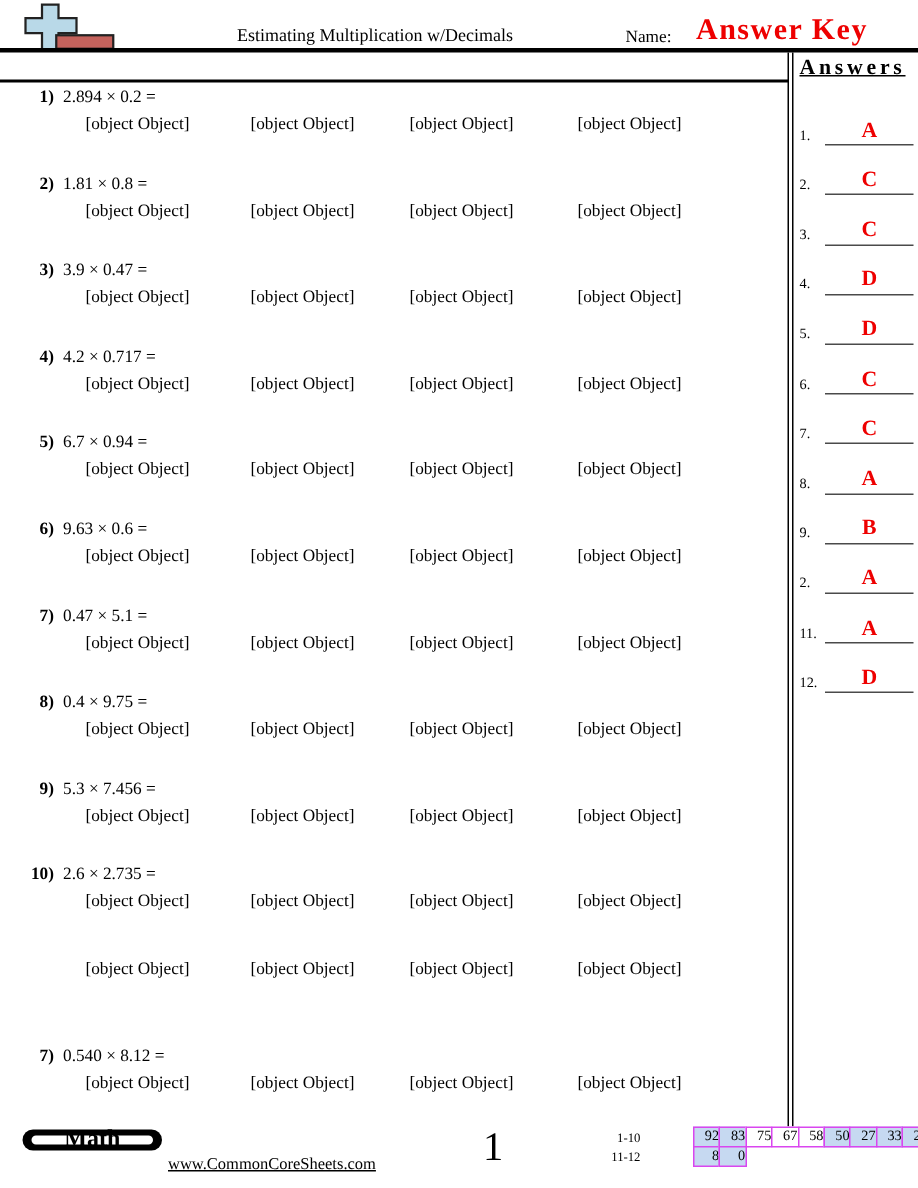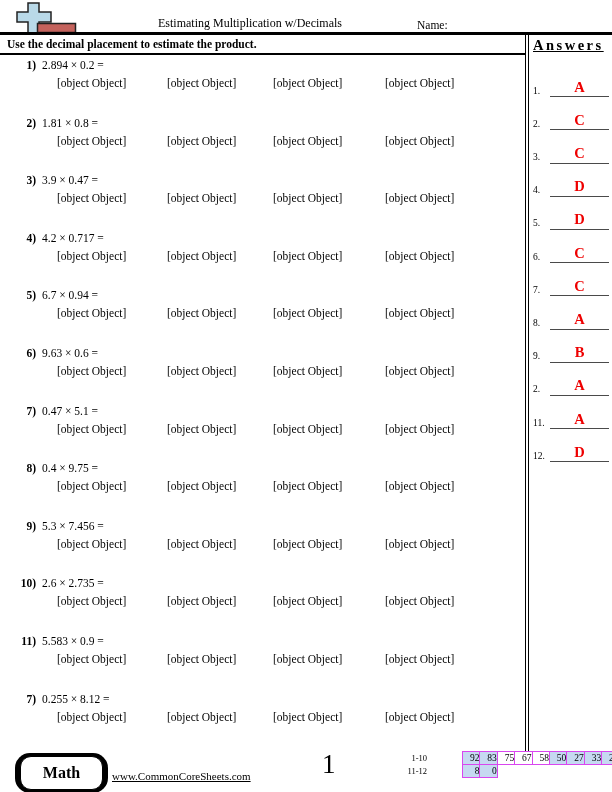--- a/index.html
+++ b/index.html
@@ -26,21 +26,21 @@
   .ans-line{flex:1;border-bottom:1.8px solid #4a4a4a;display:flex;align-items:flex-end;justify-content:center;}
   .ans-letter{color:var(--accent-red,#e00);font-weight:bold;font-size:14.5px;line-height:1;padding-bottom:2px;}
   
   .questions{position:absolute;left:0;top:59px;width:524px;}
   .question{height:57.6px;}
   .qline{padding-left:14px;font-size:11.5px;line-height:13px;}
   .qnum{display:inline-block;width:22px;text-align:right;font-weight:bold;margin-right:6px;}
   .qchoices{margin-top:5px;padding-left:57px;display:grid;
             grid-template-columns:110px 106px 112px 1fr;font-size:11.5px;line-height:13px;}
   
-  .badge{position:absolute;left:15px;top:753px;width:93px;height:40px;background:#000;
+  .badge{position:absolute;left:15px;top:753px;width:93px;height:14px;background:#000;
          border-radius:15px;display:flex;box-sizing:border-box;}
   .badge-inner{margin:3px 5px;flex:1;background:#fff;border:1.6px solid #000;border-radius:11px;
          display:flex;align-items:center;justify-content:center;font-weight:bold;font-size:16px;line-height:1;}
   .website{position:absolute;left:112px;top:770px;font-size:11px;text-decoration:underline;}
   .pagenum{position:absolute;left:322px;top:749px;font-size:27px;}
   .score-grid{position:absolute;left:402px;top:751px;}
   .score-row{display:flex;height:14px;gap:32px;}
   .score-row + .score-row{margin-top:-1px;}
   .score-label{width:25px;text-align:right;padding-right:3px;font-size:8.5px;line-height:14px;}
   .score-cells{display:flex;}
@@ -55,22 +55,22 @@
 <div class="page">
 
   <div class="logo">
     <svg width="66" height="32" viewBox="0 0 66 32">
       <path d="M15,1 L26,1 L26,10 L38,10 L38,20 L26,20 L26,31 L15,31 L15,20 L4,20 L4,10 L15,10 Z" fill="#b9d9e8" stroke="#222" stroke-width="1.5"></path>
       <rect x="24.5" y="21.5" width="38" height="9" fill="#c4625c" stroke="#222" stroke-width="1.5"></rect>
     </svg>
   </div>
   <div class="ws-title">Estimating Multiplication w/Decimals</div>
   <div class="name-label">Name:</div>
+  <div class="name-value">Answer Key</div>
   <div class="header-rule"></div>
-  <div class="instructions">Use the decimal placement to estimate the product.</div>
   <div class="instr-rule"></div>
 
   <div class="questions">
 
       <div class="question">
         <div class="qline">
           <span class="qnum">1)</span><span class="qprob">2.894 × 0.2 =</span>
         </div>
         <div class="qchoices">
 
@@ -222,38 +222,35 @@
 
             <span class="choice">[object Object]</span>
 
             <span class="choice">[object Object]</span>
 
             <span class="choice">[object Object]</span>
           </div>
       </div>
 
       <div class="question">
-        <div class="qline">
-          <span class="qnum">11)</span><span class="qprob">5.583 × 0.9 =</span>
-        </div>
-        <div class="qchoices">
-
-            <span class="choice">[object Object]</span>
-
-            <span class="choice">[object Object]</span>
-
-            <span class="choice">[object Object]</span>
-
-            <span class="choice">[object Object]</span>
-          </div>
-      </div>
-
-      <div class="question">
-        <div class="qline">
-          <span class="qnum">7)</span><span class="qprob">0.255 × 8.12 =</span>
+        <div class="qchoices">
+
+            <span class="choice">[object Object]</span>
+
+            <span class="choice">[object Object]</span>
+
+            <span class="choice">[object Object]</span>
+
+            <span class="choice">[object Object]</span>
+          </div>
+      </div>
+
+      <div class="question">
+        <div class="qline">
+          <span class="qnum">7)</span><span class="qprob">0.540 × 8.12 =</span>
         </div>
         <div class="qchoices">
 
             <span class="choice">[object Object]</span>
 
             <span class="choice">[object Object]</span>
 
             <span class="choice">[object Object]</span>
 
             <span class="choice">[object Object]</span>

